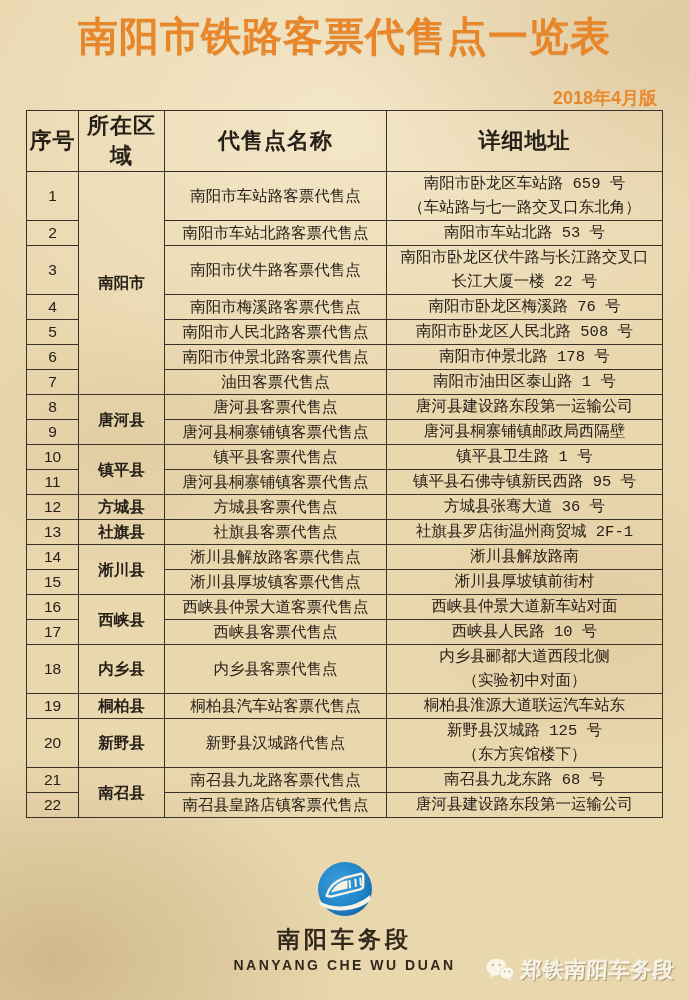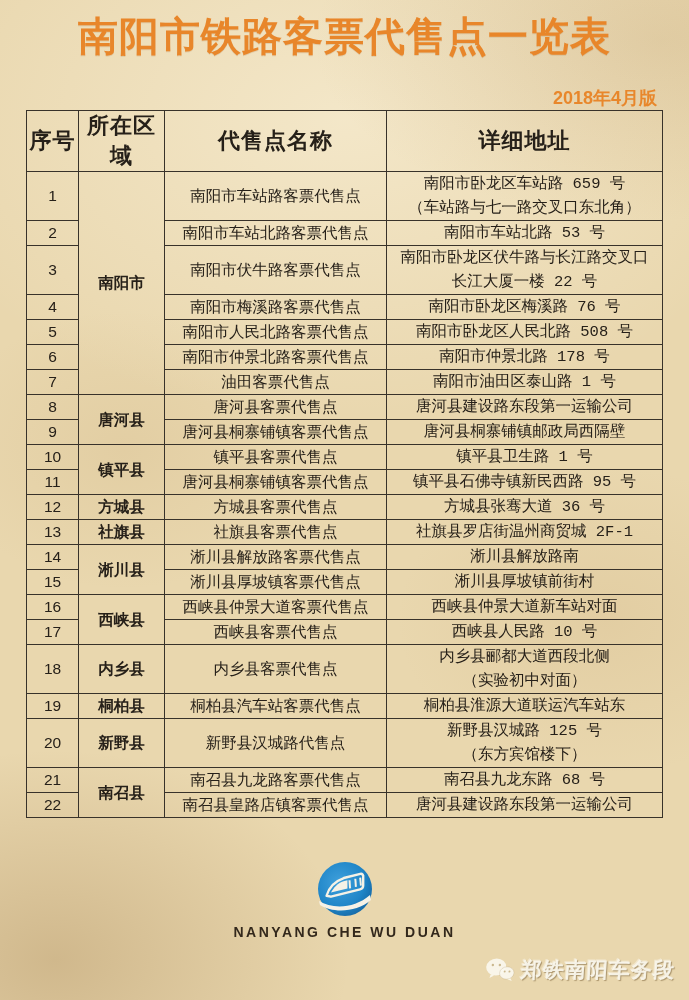--- a/index.html
+++ b/index.html
@@ -327,20 +327,21 @@
       <circle cx="29" cy="29" r="27" fill="url(#lg)"></circle>
       <path d="M3 41 C 16 49, 38 49, 54 35 L 55 40 C 40 53, 16 53, 4 45 Z" fill="#f6f2e6"></path>
       <g transform="rotate(-14 29 27)">
         <path d="M9 31 C 13 24, 20 19, 30 18 L 47 18 C 49 18, 50 20, 49 22 L 47 30 C 46.5 32, 45 33, 43 33 L 13 33 Z" fill="none" stroke="#f6f2e6" stroke-width="2.4" stroke-linejoin="round"></path>
         <path d="M14 29 C 18 24.5, 23 21.5, 29 21 L 33 21 L 31 29 Z" fill="#f6f2e6"></path>
         <line x1="35" y1="21.5" x2="33.6" y2="29.5" stroke="#f6f2e6" stroke-width="2"></line>
         <line x1="41" y1="21.5" x2="39.6" y2="29.5" stroke="#f6f2e6" stroke-width="2"></line>
         <line x1="46" y1="21.5" x2="44.8" y2="29.5" stroke="#f6f2e6" stroke-width="2"></line>
       </g>
     </svg>
+    <div class="logo-title">南阳车务段</div>
     <div class="logo-sub">NANYANG CHE WU DUAN</div>
   </div>
 
   <div class="watermark">
     <svg width="30" height="26" viewBox="0 0 30 26">
       <ellipse cx="11" cy="10" rx="10" ry="8.6" fill="rgba(250,247,238,.92)"></ellipse>
       <circle cx="7.5" cy="8" r="1.2" fill="#cbb88e"></circle>
       <circle cx="14.5" cy="8" r="1.2" fill="#cbb88e"></circle>
       <path d="M6 17.5 L5 21 L9.5 18.6 Z" fill="rgba(250,247,238,.92)"></path>
       <ellipse cx="22" cy="16" rx="7.2" ry="6.2" fill="rgba(250,247,238,.92)" stroke="rgba(160,130,80,.35)" stroke-width=".6"></ellipse>

